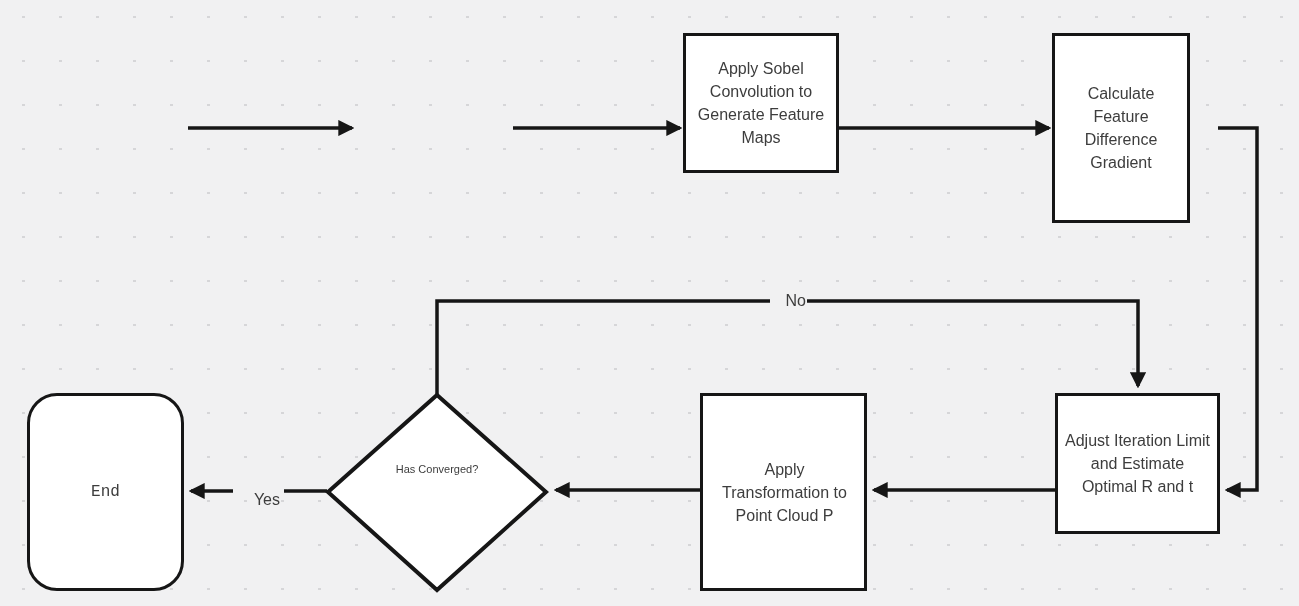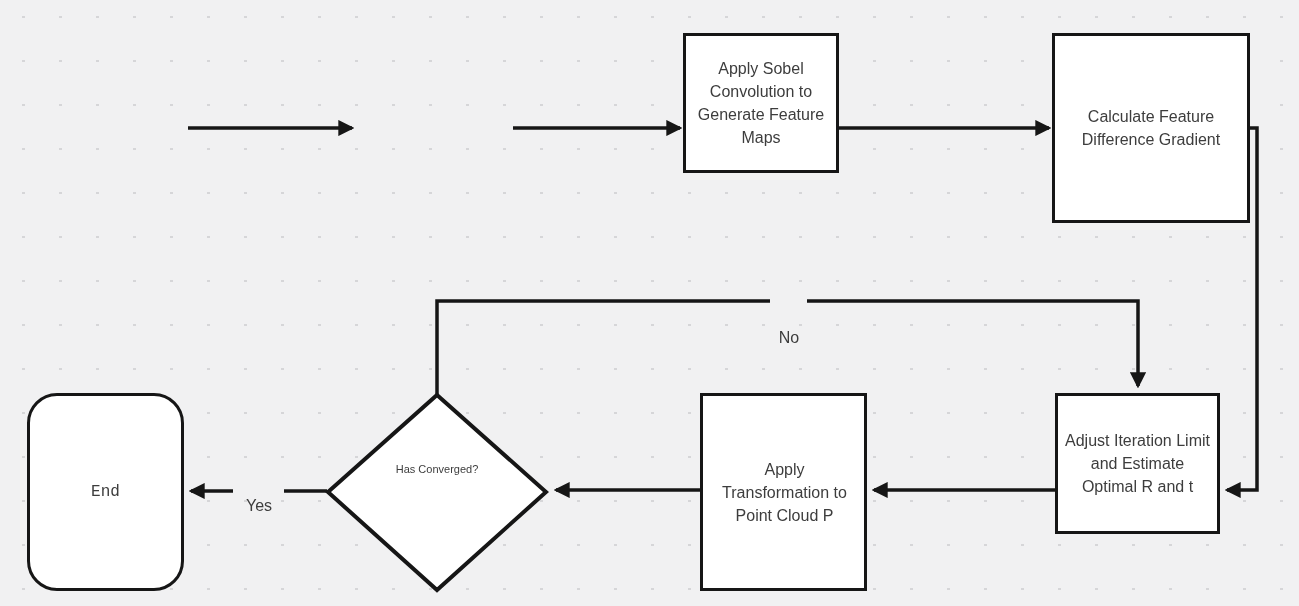--- a/index.html
+++ b/index.html
@@ -43,22 +43,21 @@
     color: #3d3d3d;
     font-size: 11px;
     line-height: 23px;
     text-align: center;
   }
   .edge-label {
     position: absolute;
     color: #3d3d3d;
     font-size: 16px;
     line-height: 20px;
-    text-align: center;
-    margin-top: 37px;
+    text-align: right;
   }
 </style>
 </head>
 <body>
 
 <div class="canvas">
 
   <svg class="wires" viewBox="0 0 1299 606" xmlns="http://www.w3.org/2000/svg">
     <defs>
       <marker id="ah" viewBox="0 0 10 10" refX="8.5" refY="5" markerWidth="4.6" markerHeight="4.6" orient="auto-start-reverse">
@@ -84,34 +83,34 @@
 
     <polygon points="437,395 546,492 437,590 328,492" fill="#ffffff" stroke="#161616" stroke-width="4"></polygon>
   </svg>
 
 
 
   <div class="node" style="left:683px; top:33px; width:156px; height:140px;">
     <span>Apply Sobel Convolution to Generate Feature Maps</span>
   </div>
 
-  <div class="node" style="left:1052px; top:33px; width:198px; height:190px;">
+  <div class="node" style="left:1052px; top:33px; width:138px; height:190px;">
     <span>Calculate Feature Difference Gradient</span>
   </div>
 
   <div class="node" style="left:1055px; top:393px; width:165px; height:141px;">
     <span>Adjust Iteration Limit and Estimate Optimal R and t</span>
   </div>
 
   <div class="node" style="left:700px; top:393px; width:167px; height:198px;padding-left:7px;">
     <span>Apply Transformation to Point Cloud P</span>
   </div>
 
   <div class="diamond-label" style="left:382px; top:458px; width:110px;">Has Converged?</div>
 
   <div class="node terminator" style="left:27px; top:393px; width:157px; height:198px;font-family:Liberation Mono, monospace;">
     <span>End</span>
   </div>
 
-  <div class="edge-label" style="left:238px; top:459px; width:42px;">Yes</div>
+  <div class="edge-label" style="left:238px; top:490px; width:42px;">Yes</div>
   <div class="edge-label" style="left:772px; top:291px; width:34px;">No</div>
 
 </div>
 
 </body></html>

